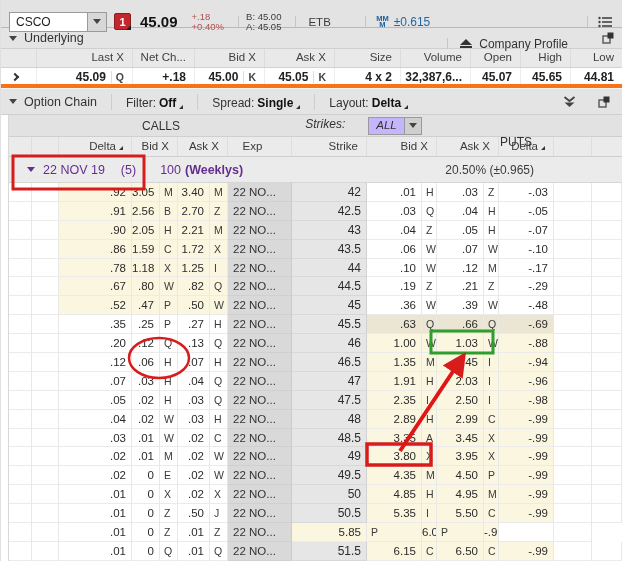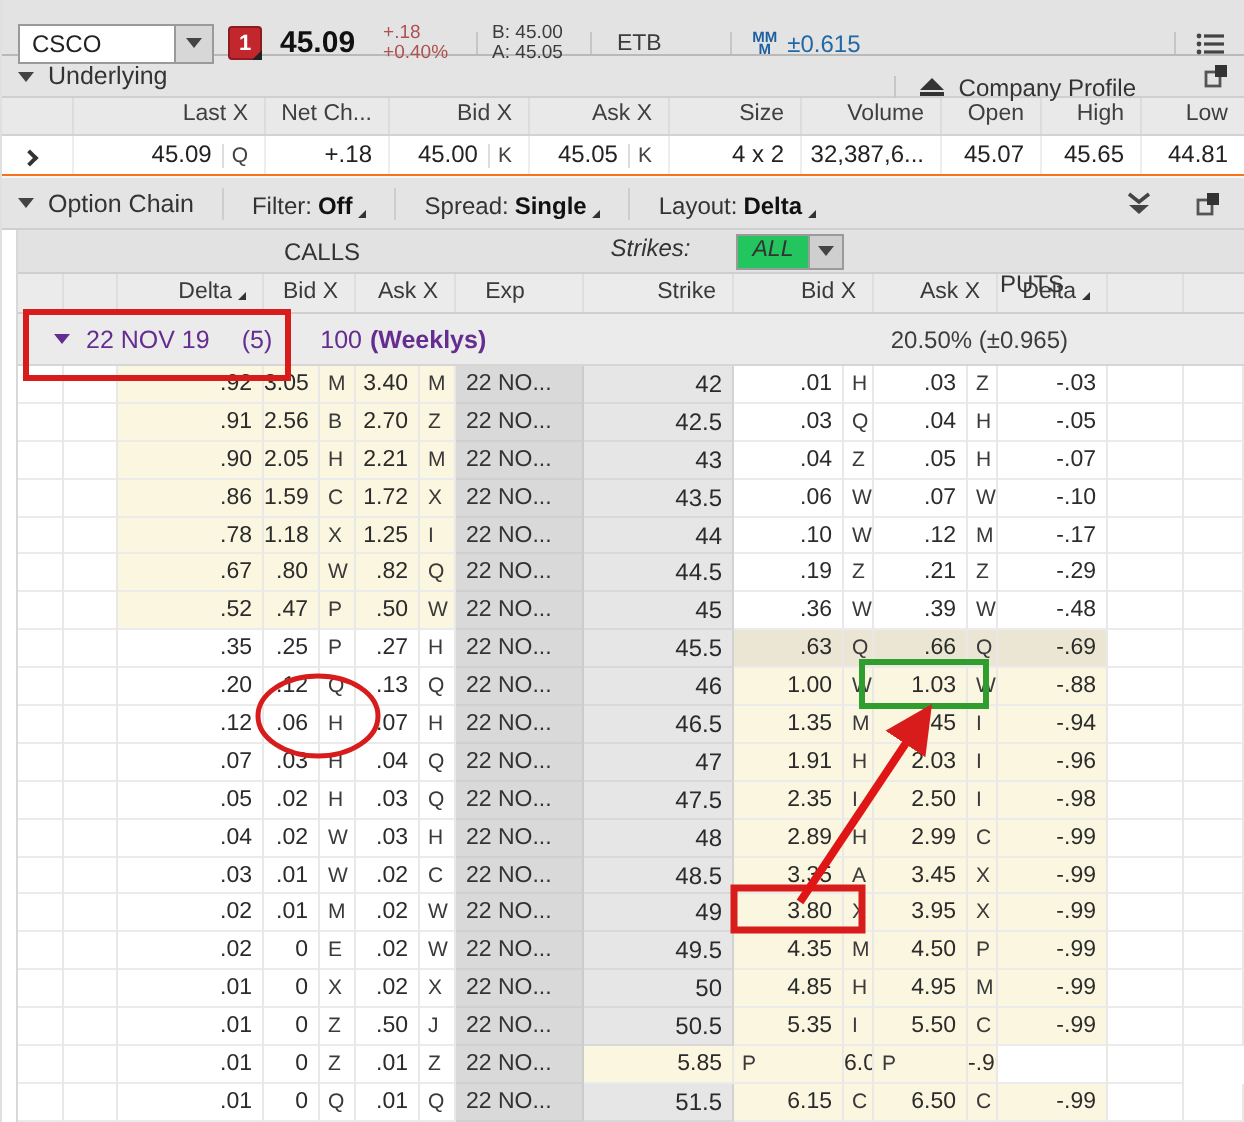--- a/index.html
+++ b/index.html
@@ -48,21 +48,21 @@
               border-top:5px solid #444; }
   .chev-right { display:inline-block; width:6px; height:6px; border-right:2px solid #333;
                 border-top:2px solid #333; transform:rotate(45deg); }
   .popout { margin-left:auto; display:flex; align-items:center; cursor:pointer; }
 
   
   .und-grid { display:grid; grid-template-columns:36px 96px 62px 70px 70px 66px 70px 50px 50px 52px; }
   .und-head { height:19px; background:#e9e9e9; border-bottom:1px solid #d2d2d2; }
   .und-head > div { font-size:11.5px; color:#3f3f3f; text-align:right; padding:2px 8px 0 0;
                     border-right:1px solid #dcdcdc; overflow:hidden; white-space:nowrap; }
-  .und-vals { height:20px; background:#fff; border-bottom:1px solid #f97316; }
+  .und-vals { height:20px; background:#fff; border-bottom:4px solid #f97316;font-weight:bold; }
   .und-vals > div { font-size:12px; color:#222; text-align:right; padding:2px 8px 0 0;
                     border-right:1px solid #ededed; white-space:nowrap; overflow:hidden; }
   .und-vals .x { font-size:10.5px; color:#444; border-left:1px solid #ddd; padding-left:4px; margin-left:5px; }
   .expander { display:flex; align-items:center; justify-content:center; cursor:pointer; }
 
   
   .ocbar { height:27px; background:#e4e4e4; border-bottom:1px solid #cfcfcf; border-top:1px solid #f6f6f6;
            display:flex; align-items:center; gap:0; padding:0 8px; font-size:12.5px; color:#333; }
   .ocbar .title { display:flex; align-items:center; gap:7px; padding-right:14px; }
   .filteritem { border-left:1px solid #cdcdcd; padding:0 14px; height:16px;
@@ -72,21 +72,21 @@
   .dblchev { margin-left:auto; margin-right:22px; cursor:pointer; display:flex; flex-direction:column;
              align-items:center; gap:1px; }
 
   
   .chain-body { margin-left:7px; border-left:1px solid #d8d8d8; border-right:1px solid #e6e6e6; width:615px; }
   .strikesrow { height:22px; background:#e2e2e2; border-bottom:1px solid #cfcfcf;
                 display:flex; align-items:center; font-size:12px; color:#333; }
   .z-calls { flex:0 0 260px; text-align:center;margin-left:22px; }
   .z-ctl { flex:0 0 145px; display:flex; align-items:flex-start; justify-content:center; gap:23px;font-style:italic; }
   .z-puts { flex:0 0 160px; text-align:center;margin-top:32px; }
-  .sel { display:flex; height:18px; border:1px solid #9a9a9a; background:#22c55e; cursor:pointer; }
+  .sel { display:flex; height:18px; border:1px solid #9a9a9a; background:#c4b5fd; cursor:pointer; }
   .sel .val { padding:1px 7px 0 7px; font-size:11.5px; }
   .sel .btn { width:17px; background:#cfcfcf; border-left:1px solid #9a9a9a;
               display:flex; align-items:center; justify-content:center; }
 
   
   .thead { display:grid; grid-template-columns:23px 27px 73px 46px 50px 64px 75px 70px 62px 55px 38px 1fr;
            height:20px; background:#ebebeb; border-bottom:1px solid #cfcfcf; }
   .thead > div { font-size:11.5px; color:#3a3a3a; text-align:right; padding:3px 8px 0 0;
                  border-right:1px solid #dedede; display:flex; justify-content:flex-end;
                  align-items:flex-start; gap:3px; }

